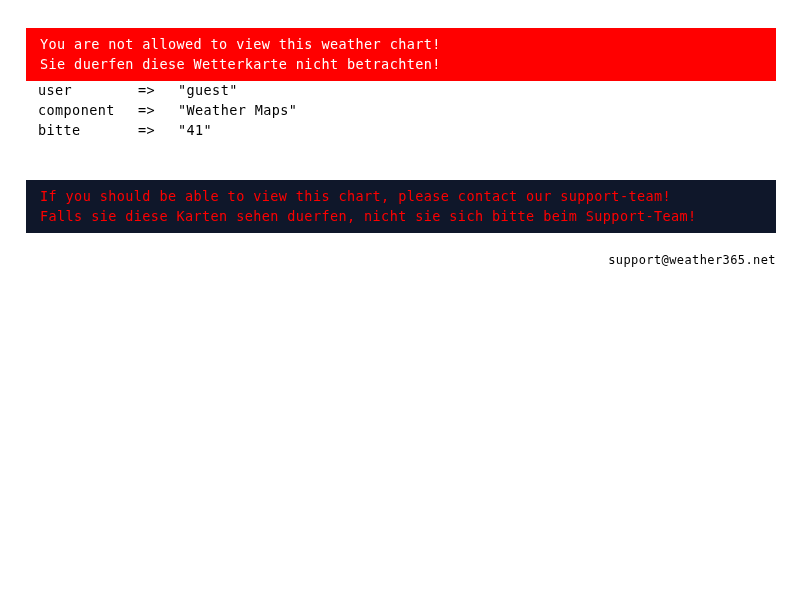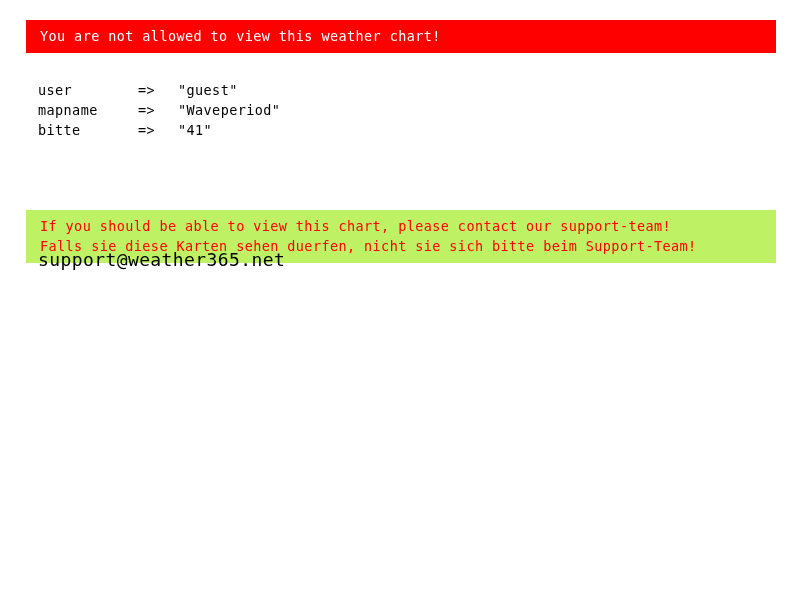--- a/index.html
+++ b/index.html
@@ -29,27 +29,27 @@
     width: 750px;
     box-sizing: border-box;
     padding: 6px 14px 7px 14px;
     font-family: "DejaVu Sans Mono", monospace;
     font-size: 13.5px;
     line-height: 20px;
     letter-spacing: 0.4px;
     white-space: nowrap;
   }
   .banner-error {
-    top: 20px;
+    top: 28px;
     background: #ff0000;
     color: #ffffff;
   }
   .banner-info {
-    top: 210px;
-    background: #bef264;
+    top: 180px;
+    background: #0f172a;
     color: #ff0000;
   }
   .banner-line {
     display: block;
   }
   .params {
     position: absolute;
     left: 38px;
     top: 80px;
     font-family: "DejaVu Sans Mono", monospace;
@@ -71,48 +71,49 @@
   }
   .params .v {
     white-space: pre;
   }
   .footer {
     position: absolute;
     left: 38px;
     top: 250px;
     width: 738px;
     display: flex;
-    justify-content: flex-start;
+    justify-content: flex-end;
     font-family: "DejaVu Sans Mono", monospace;
-    font-size: 18px;
+    font-size: 12px;
     line-height: 20px;
     letter-spacing: 0.4px;
     white-space: nowrap;
   }
 </style>
 </head>
 <body>
 
 <div class="page">
 
   <div class="banner banner-error">
     <span class="banner-line">You are not allowed to view this weather chart!</span>
+    <span class="banner-line">Sie duerfen diese Wetterkarte nicht betrachten!</span>
   </div>
 
   <table class="params">
     <tbody>
       <tr>
         <td class="k">user</td>
         <td class="a">=&gt;</td>
         <td class="v">"guest"</td>
       </tr>
       <tr>
-        <td class="k">mapname</td>
+        <td class="k">component</td>
         <td class="a">=&gt;</td>
-        <td class="v">"Waveperiod"</td>
+        <td class="v">"Weather Maps"</td>
       </tr>
       <tr>
         <td class="k">bitte</td>
         <td class="a">=&gt;</td>
         <td class="v">"41"</td>
       </tr>
     </tbody>
   </table>
 
   <div class="banner banner-info">

